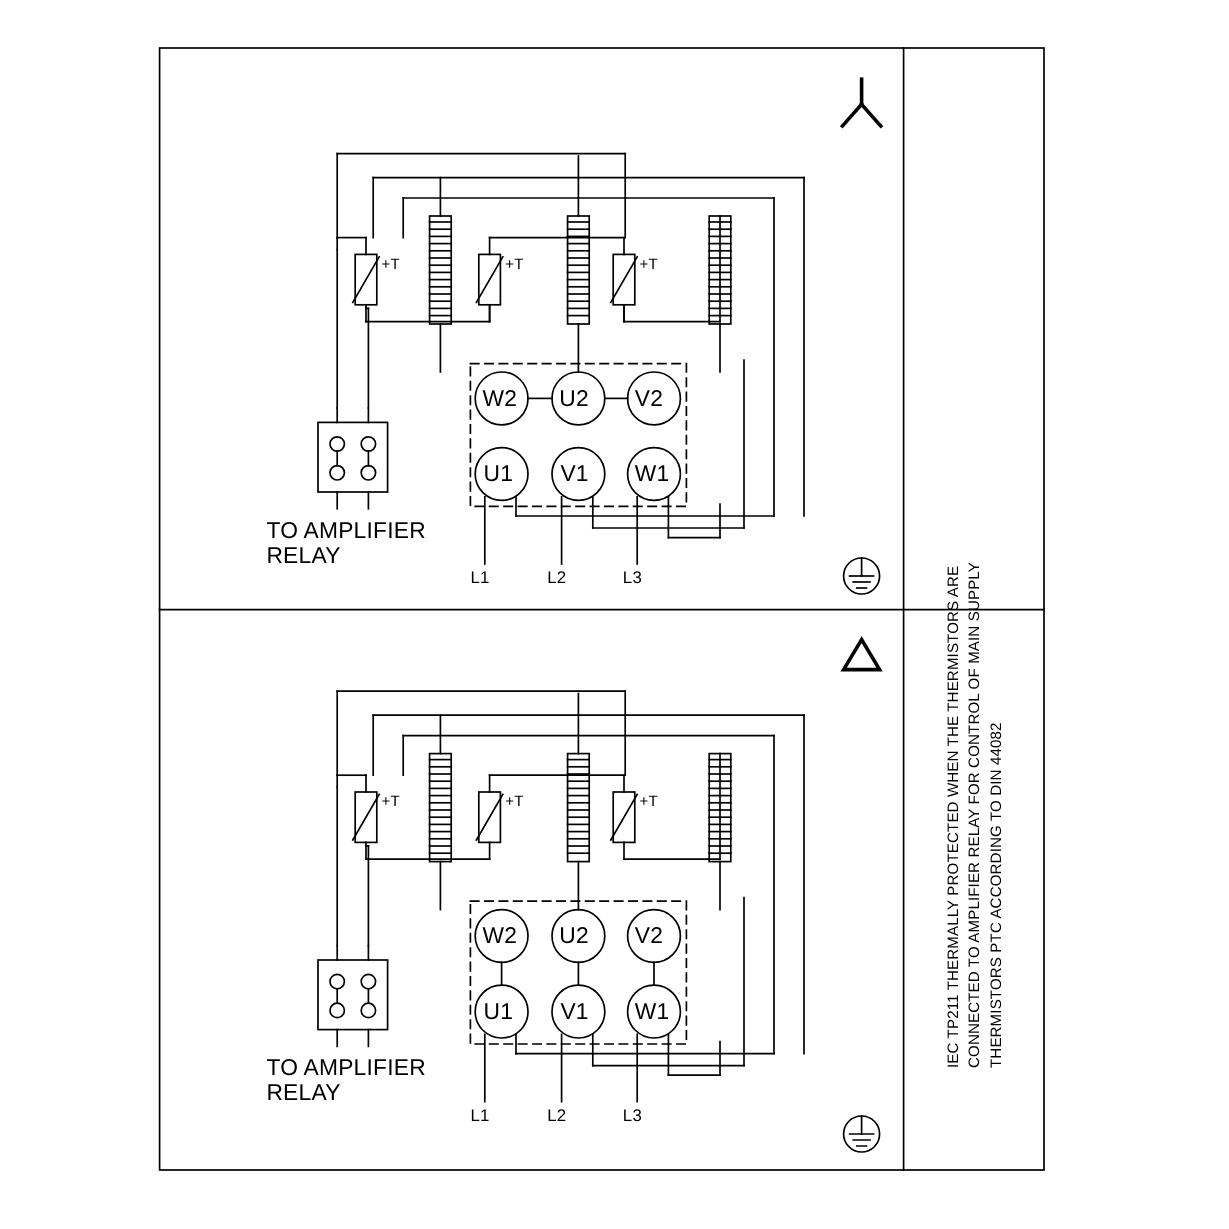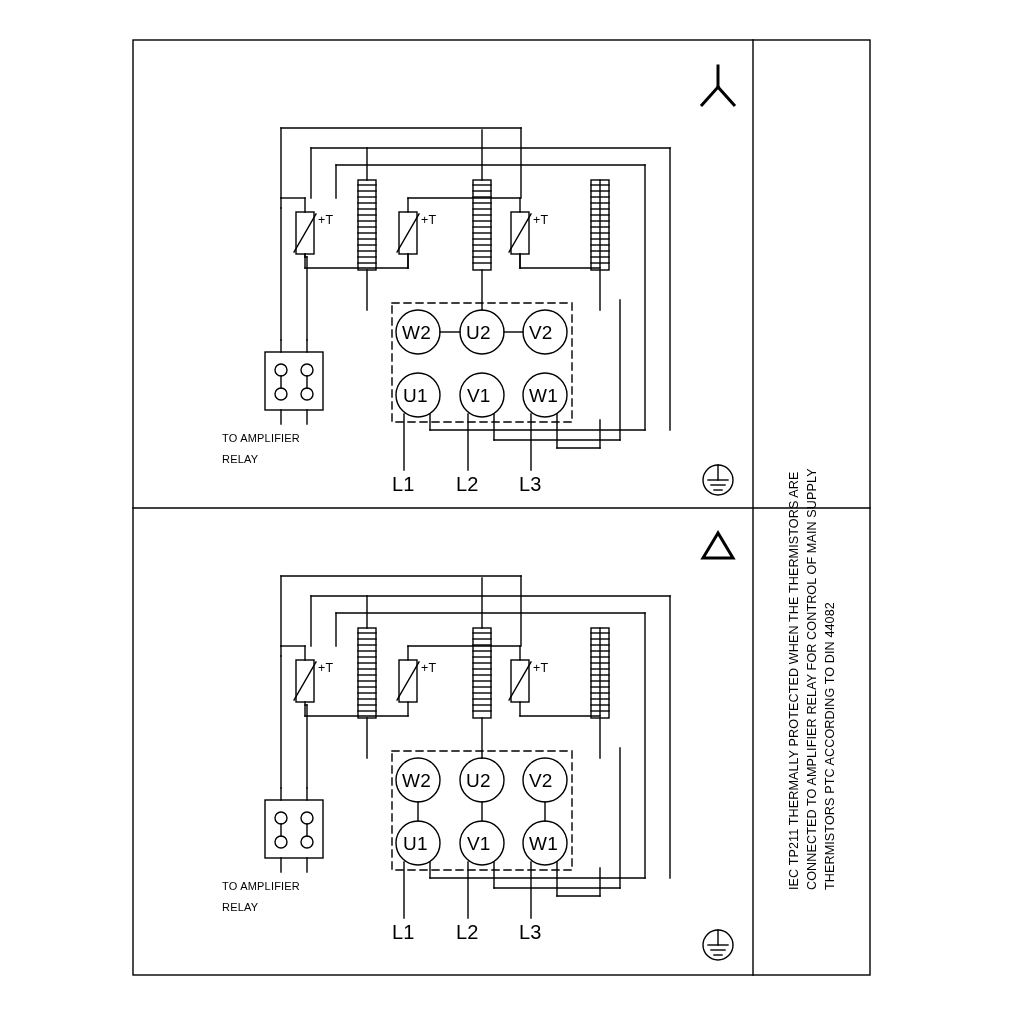--- a/index.html
+++ b/index.html
@@ -22,33 +22,33 @@
   svg.sheet {
     position: absolute;
     left: 0;
     top: 0;
     width: 1024px;
     height: 1024px;
   }
   .lbl {
     position: absolute;
     font-family: "Liberation Sans", sans-serif;
-    font-size: 11px;
+    font-size: 19px;
     letter-spacing: 0.2px;
     white-space: nowrap;
     color: #000;
   }
   .lbl.small {
     font-size: 12.5px;
   }
   .lbl.term {
     font-size: 19px;
   }
   .lbl.phase {
-    font-size: 20px;
+    font-size: 14px;
   }
   .vert-note {
     position: absolute;
     transform-origin: left top;
     transform: rotate(-90deg);
     font-size: 12.6px;
     line-height: 19px;
     white-space: nowrap;
     letter-spacing: 0.1px;
   }

